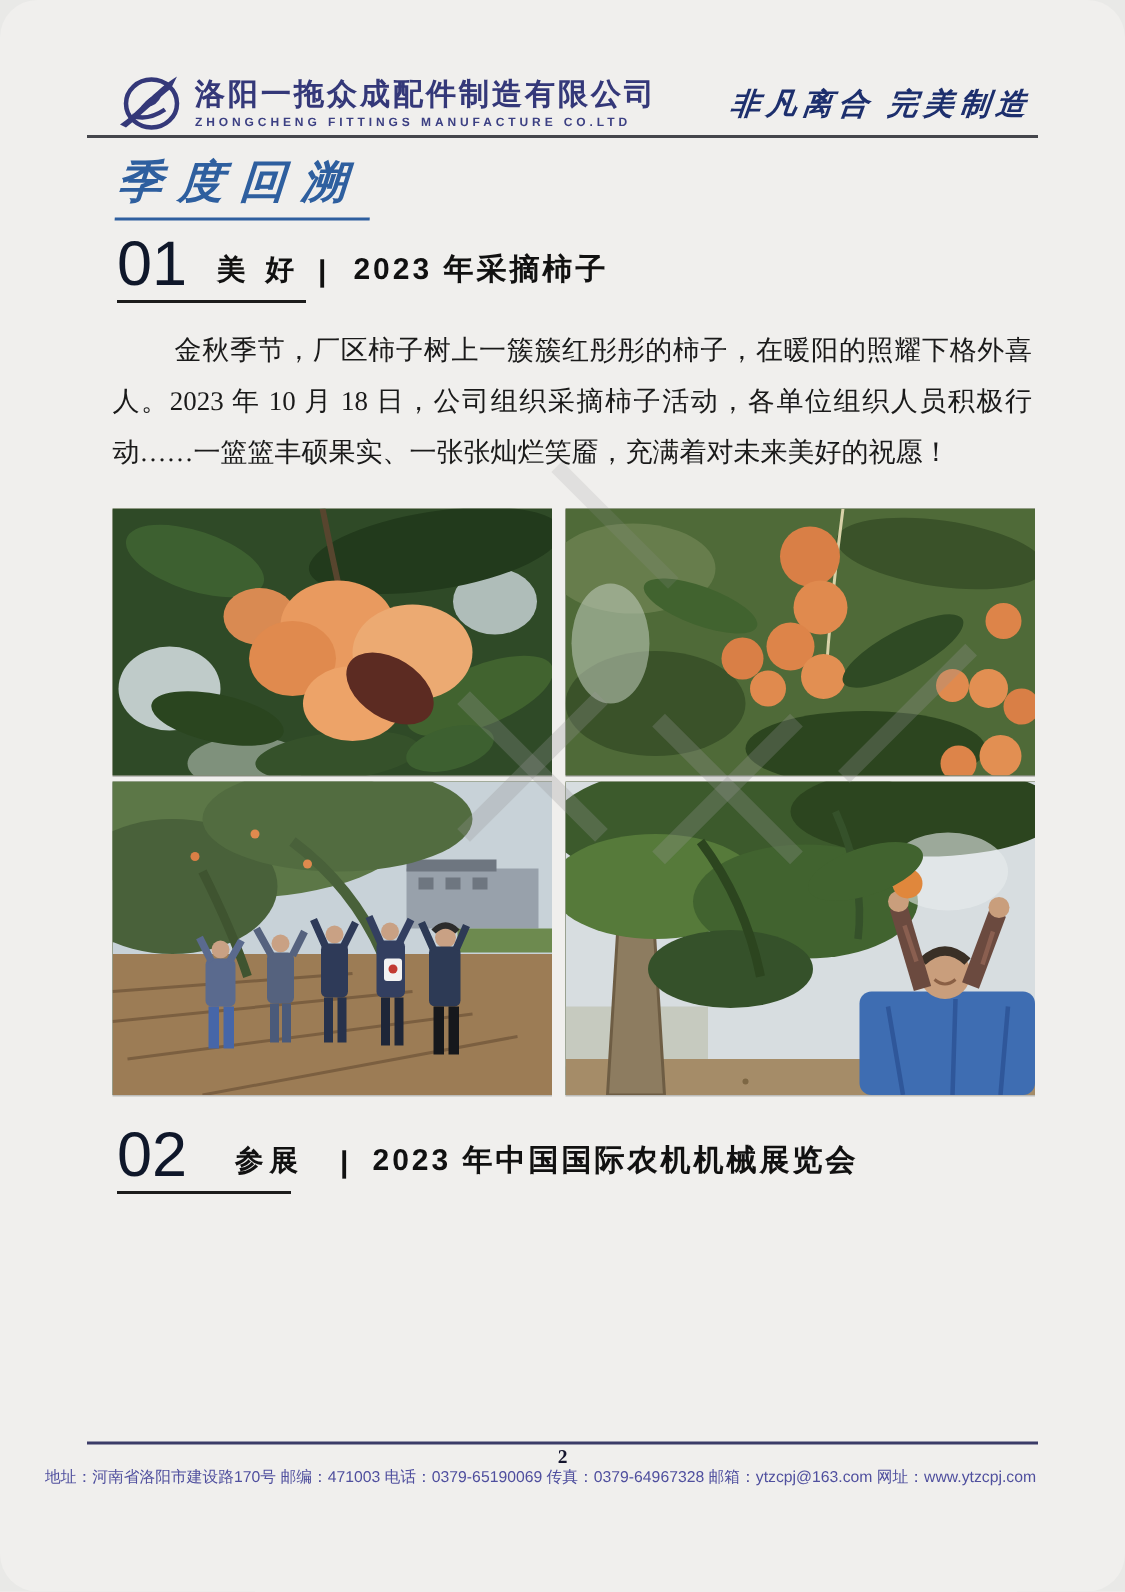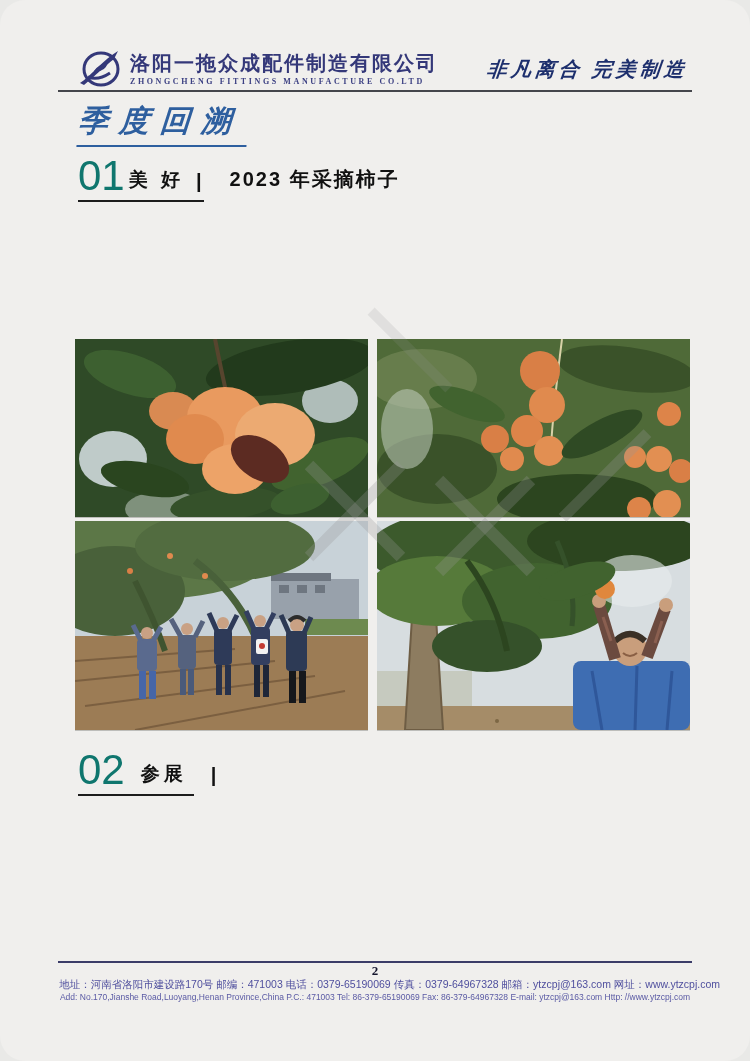--- a/index.html
+++ b/index.html
@@ -13,56 +13,56 @@
     background:#f0efed;overflow:hidden;border-radius:25px;
   }
   
   .logo-icon{position:absolute;left:74px;top:47px;width:50px;height:42px;}
   .company{position:absolute;left:130px;top:52px;color:#343879;}
   .company-cn{
     font-family:"Liberation Sans","DejaVu Sans",sans-serif;
     font-weight:bold;font-size:20px;letter-spacing:2px;line-height:22px;
   }
   .company-en{
-    font-family:Liberation Serif, serif;
+    font-family:Liberation Sans, sans-serif;
     font-weight:bold;font-size:8px;letter-spacing:2.6px;margin-top:3px;color:#3c4083;
   }
   .slogan{
     position:absolute;right:62px;top:56px;
     font-style:italic;font-weight:bold;font-size:20px;letter-spacing:4px;
     color:#1d2f6d;transform:skewX(-6deg);
   }
   .header-rule{position:absolute;left:58px;top:90px;width:634px;height:2px;background:#45464c;}
   
   .doc-title{
     position:absolute;left:78px;top:101px;
     font-size:30px;font-weight:bold;font-style:italic;
     color:#2e5f9f;letter-spacing:11px;
     border-bottom:2px solid #2e5f9f;padding:0 6px 3px 0;
     transform:skewX(-4deg);
   }
   
   .sec-header{position:absolute;left:78px;display:flex;align-items:flex-end;}
   .sec-num{
     font-family:"Liberation Sans","DejaVu Sans",sans-serif;
-    font-size:42px;font-weight:200;color:#0f766e;line-height:40px;
+    font-size:42px;font-weight:200;color:#0f172a;line-height:40px;
   }
   .sec-tag{
     font-family:"Liberation Sans","DejaVu Sans",sans-serif;
     font-size:19px;font-weight:bold;color:#111;letter-spacing:4px;
-    margin-left:4px;padding-bottom:3px;
+    margin-left:20px;padding-bottom:3px;
   }
   .sec-sep{
     font-family:"Liberation Sans","DejaVu Sans",sans-serif;
     font-size:20px;font-weight:bold;color:#111;margin-left:12px;padding-bottom:3px;
   }
   .sec-heading{
     font-family:"Liberation Sans","DejaVu Sans",sans-serif;
     font-size:20px;font-weight:bold;color:#111;letter-spacing:2px;
-    margin-left:28px;padding-bottom:3px;
+    margin-left:18px;padding-bottom:3px;
   }
   .sec-underline{position:absolute;height:2px;background:#1c1c1c;left:78px;}
   
   .para{
     position:absolute;left:75px;width:613px;
     font-size:18px;line-height:34px;color:#1a1a1a;
     text-align:justify;text-indent:2.3em;
   }
   .para-2{line-height:36px;}
   
@@ -70,21 +70,21 @@
   .photo svg{display:block;width:100%;height:100%;}
   
   .wm{position:absolute;background:rgba(150,150,150,.28);pointer-events:none;}
   
   .footer-rule{position:absolute;left:58px;top:961px;width:634px;height:2px;background:#3b3c68;}
   .page-num{
     position:absolute;left:0;top:963px;width:750px;text-align:center;
     font-size:13px;font-weight:bold;color:#15152e;
   }
   .footer-cn{
-    position:absolute;left:30px;top:978px;width:690px;text-align:right;
+    position:absolute;left:30px;top:978px;width:690px;text-align:left;
     font-family:"Liberation Sans","DejaVu Sans",sans-serif;
     font-size:10.5px;color:#4f4f9e;white-space:nowrap;
   }
   .footer-en{
     position:absolute;left:30px;top:992px;width:690px;text-align:center;
     font-family:"Liberation Sans","DejaVu Sans",sans-serif;
     font-size:8.5px;color:#5a5aa4;white-space:nowrap;
   }
 </style>
 </head>
@@ -108,20 +108,21 @@
   <div class="doc-title">季度回溯</div>
 
   <div class="sec-header" style="top:156px;">
     <span class="sec-num">01</span>
     <span class="sec-tag">美 好</span>
     <span class="sec-sep">|</span>
     <span class="sec-heading">2023 年采摘柿子</span>
   </div>
   <div class="sec-underline" style="top:200px;width:126px;"></div>
 
+  <div class="para" style="top:216px;">金秋季节，厂区柿子树上一簇簇红彤彤的柿子，在暖阳的照耀下格外喜人。2023 年 10 月 18 日，公司组织采摘柿子活动，各单位组织人员积极行动……一篮篮丰硕果实、一张张灿烂笑靥，充满着对未来美好的祝愿！</div>
 
   <div class="photo" style="left:75px;top:339px;width:293px;height:178px;">
     <svg viewBox="0 0 293 178" preserveAspectRatio="none">
       <rect width="293" height="178" fill="#2f4a27"></rect>
       <ellipse cx="38" cy="120" rx="34" ry="28" fill="#d8e2e6" opacity=".85"></ellipse>
       <ellipse cx="255" cy="62" rx="28" ry="22" fill="#cfdade" opacity=".8"></ellipse>
       <ellipse cx="90" cy="170" rx="40" ry="18" fill="#cfd8d2" opacity=".5"></ellipse>
       <ellipse cx="215" cy="28" rx="85" ry="26" fill="#223a1c" transform="rotate(-9 215 28)"></ellipse>
       <ellipse cx="55" cy="35" rx="48" ry="20" fill="#3d6030" transform="rotate(18 55 35)"></ellipse>
       <ellipse cx="245" cy="125" rx="52" ry="20" fill="#41632f" transform="rotate(-22 245 125)"></ellipse>
@@ -262,22 +263,22 @@
   <div class="wm" style="left:290px;top:505px;width:130px;height:12px;transform:rotate(45deg);"></div>
   <div class="wm" style="left:420px;top:520px;width:130px;height:12px;transform:rotate(-45deg);"></div>
   <div class="wm" style="left:420px;top:520px;width:130px;height:12px;transform:rotate(45deg);"></div>
   <div class="wm" style="left:545px;top:470px;width:120px;height:11px;transform:rotate(-45deg);"></div>
   <div class="wm" style="left:355px;top:345px;width:110px;height:10px;transform:rotate(45deg);opacity:.6;"></div>
 
   <div class="sec-header" style="top:750px;gap:12px;">
     <span class="sec-num">02</span>
     <span class="sec-tag">参展</span>
     <span class="sec-sep">|</span>
+    <span class="sec-heading" style="margin-left:4px;">2023 年中国国际农机机械展览会</span>
   </div>
   <div class="sec-underline" style="top:794px;width:116px;"></div>
 
 
   <div class="footer-rule"></div>
   <div class="page-num">2</div>
   <div class="footer-cn">地址：河南省洛阳市建设路170号  邮编：471003  电话：0379-65190069  传真：0379-64967328  邮箱：ytzcpj@163.com  网址：www.ytzcpj.com</div>
-  <div class="footer-en">Add: No.170,Jianshe Road,Luoyang,Henan Province,China  P.C.: 471003  Tel: 86-379-65190069  Fax: 86-379-64967328  E-mail: ytzcpj@163.com  Http: //www.ytzcpj.com</div>
 
 </div>
 
 </body></html>

